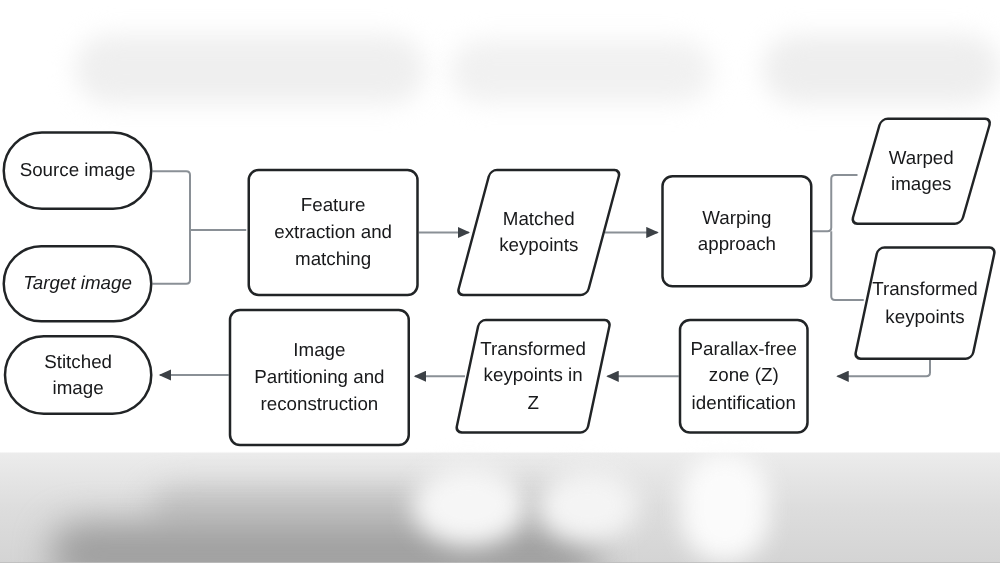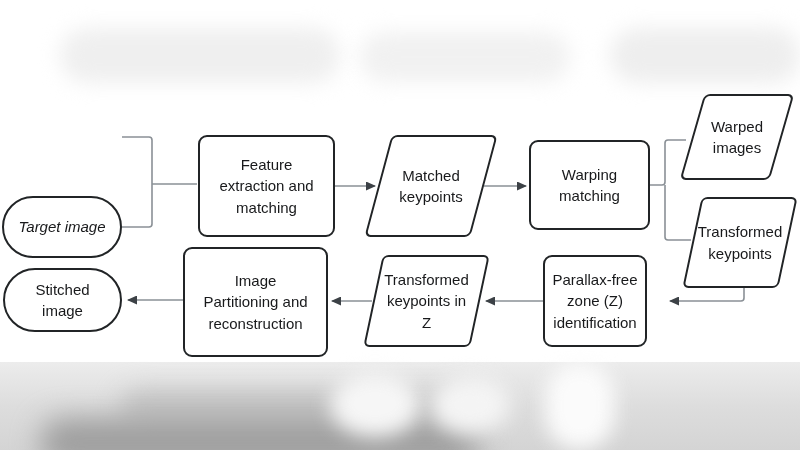--- a/index.html
+++ b/index.html
@@ -91,39 +91,42 @@
       <path d="M484,186 H526" marker-end="url(#arrow)"></path>
       <path d="M650,185 H662 Q665,185 665,182 V143 Q665,140 668,140 H686"></path>
       <path d="M665,185 V237 Q665,240 668,240 H691"></path>
       <path d="M744,288 V298 Q744,301 741,301 H670" marker-end="url(#arrow)"></path>
       <path d="M543,301 H486" marker-end="url(#arrow)"></path>
       <path d="M372,301 H332" marker-end="url(#arrow)"></path>
       <path d="M183,300 H128" marker-end="url(#arrow)"></path>
     </g>
   </svg>
 
+  <div class="node stadium n-source">
+    <span class="node-label">Source image</span>
+  </div>
 
   <div class="node stadium n-target">
     <span class="node-label">Target image</span>
   </div>
 
   <div class="node process n-feature">
     <span class="node-label">Feature
 extraction and
 matching</span>
   </div>
 
   <div class="node data n-matched">
     <span class="node-label">Matched
 keypoints</span>
   </div>
 
   <div class="node process n-warping">
     <span class="node-label">Warping
-matching</span>
+approach</span>
   </div>
 
   <div class="node data n-warped">
     <span class="node-label">Warped
 images</span>
   </div>
 
   <div class="node data n-transkp">
     <span class="node-label">Transformed
 keypoints</span>

